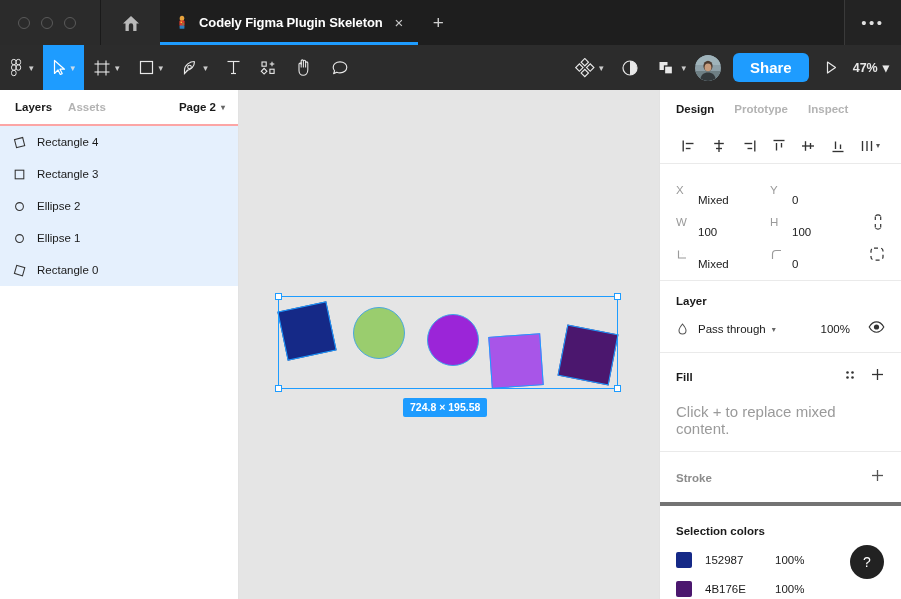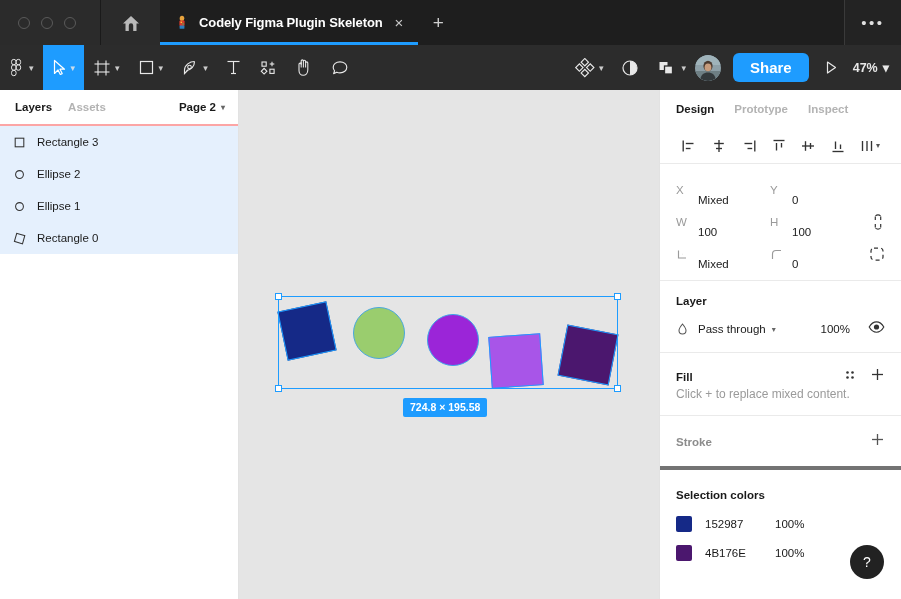--- a/index.html
+++ b/index.html
@@ -152,21 +152,21 @@
   }
   .prop-val { font-size: 11.5px; color: #1a1a1a; margin-top: 20px; }
   .prop-icon { margin-left: auto; color: #333; display: flex; align-items: center; }
   .sec-title { font-size: 11.5px; font-weight: bold; color: #1a1a1a; }
   .sec-head { display: flex; align-items: center; }
   .sec-head .acts { margin-left: auto; display: flex; align-items: center; gap: 13px; color: #333; }
   .blend-row { display: flex; align-items: center; margin-top: 13px; }
   .blend-ico { width: 22px; flex: 0 0 22px; display: flex; align-items: center; }
   .blend-name { font-size: 11.5px; color: #1a1a1a; display: flex; align-items: center; gap: 6px; }
   .blend-op { margin-left: auto; font-size: 11.5px; color: #1a1a1a; margin-right: 18px; }
-  .fill-hint { font-size: 12px; color: #9a9a9a; margin-top: 1px; }
+  .fill-hint { font-size: 15px; color: #9a9a9a; margin-top: 17px; }
   .stroke-sec { padding: 16px 16px 15px; border-bottom: 4px solid #737373; }
   .stroke-title { font-size: 11.5px; font-weight: bold; color: #8c8c8c; }
   .selcol-sec { padding: 15px 16px 10px; }
   .selcol-row { display: flex; align-items: center; margin-top: 13px; }
   .swatch { width: 16px; height: 16px; flex: 0 0 16px; border-radius: 2px; }
   .selcol-hex { font-size: 11.5px; color: #1a1a1a; margin-left: 13px; width: 70px; }
   .selcol-op { font-size: 11.5px; color: #1a1a1a; }
   .help-btn {
     position: absolute; right: 17px; bottom: 20px; width: 34px; height: 34px;
     border-radius: 50%; background: #222; color: #fff; font-size: 14px;
@@ -353,20 +353,28 @@
       <div class="lp-header">
         <span class="lp-tab active">Layers</span>
         <span class="lp-tab">Assets</span>
         <span class="lp-page">
           <span>Page 2</span>
           <span style="font-size:8px;color:#666;">▾</span>
         </span>
       </div>
       <div class="layers">
 
+        <div class="layer-row">
+          <span class="layer-ico">
+            <svg width="13" height="13" viewBox="0 0 13 13">
+                <rect x="2.4" y="2.4" width="8.4" height="8.4" transform="rotate(-14 6.6 6.6)" fill="none" stroke="#333" stroke-width="1.05"></rect>
+              </svg>
+          </span>
+          <span class="layer-name">Rectangle 4</span>
+        </div>
 
         <div class="layer-row">
           <span class="layer-ico">
             <svg width="13" height="13" viewBox="0 0 13 13">
                 <rect x="2.2" y="2.2" width="8.6" height="8.6" fill="none" stroke="#333" stroke-width="1.05"></rect>
               </svg>
           </span>
           <span class="layer-name">Rectangle 3</span>
         </div>
 

